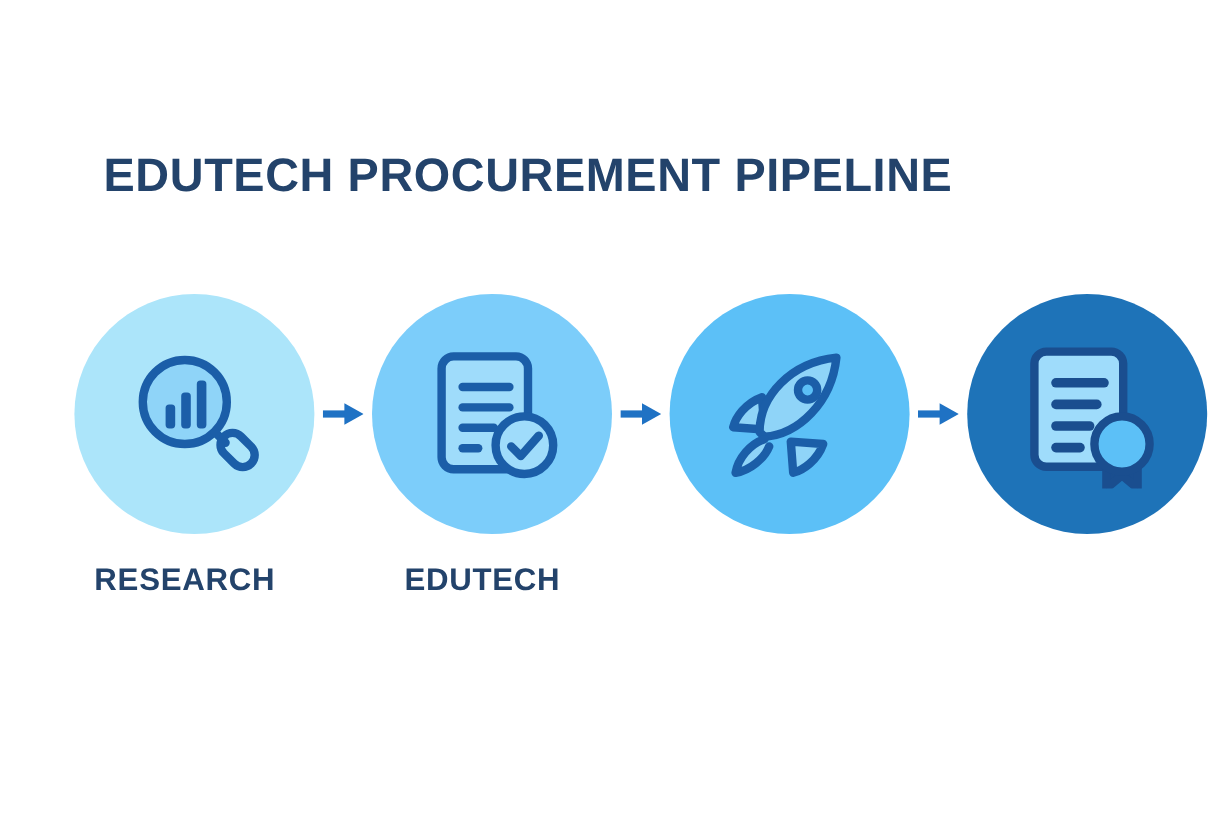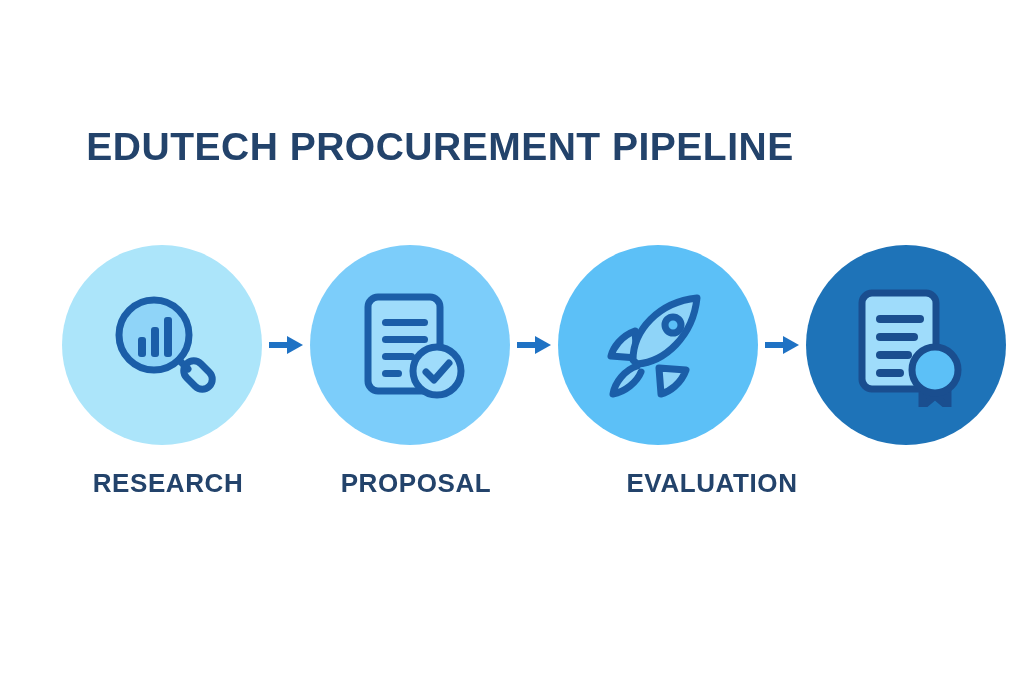--- a/index.html
+++ b/index.html
@@ -83,21 +83,21 @@
     align-items: center;
     justify-content: center;
     margin: 0 7px;
   }
   .arrow svg { display: block; }
 
   
   .labels {
     position: absolute;
     top: 468px;
-    left: 68px;
+    left: 54px;
     width: 900px;
     height: 40px;
     display: flex;
     flex-direction: row;
     align-items: flex-start;
     justify-content: flex-start;
   }
   .label-slot {
     width: 200px;
     flex: 0 0 200px;
@@ -215,19 +215,18 @@
           <circle cx="89" cy="87" r="23" fill="#5CC0F7" stroke="#1A4E8F" stroke-width="7"></circle>
         </svg>
       </div>
     </div>
 
   </div>
 
   <div class="labels">
     <div class="label-slot">RESEARCH</div>
     <div class="label-gap"></div>
-    <div class="label-slot">PROPOSAL</div>
+    <div class="label-slot">EDUTECH</div>
     <div class="label-gap"></div>
     <div class="label-gap"></div>
-    <div class="label-slot">EVALUATION</div>
   </div>
 
 </div>
 
 </body></html>

